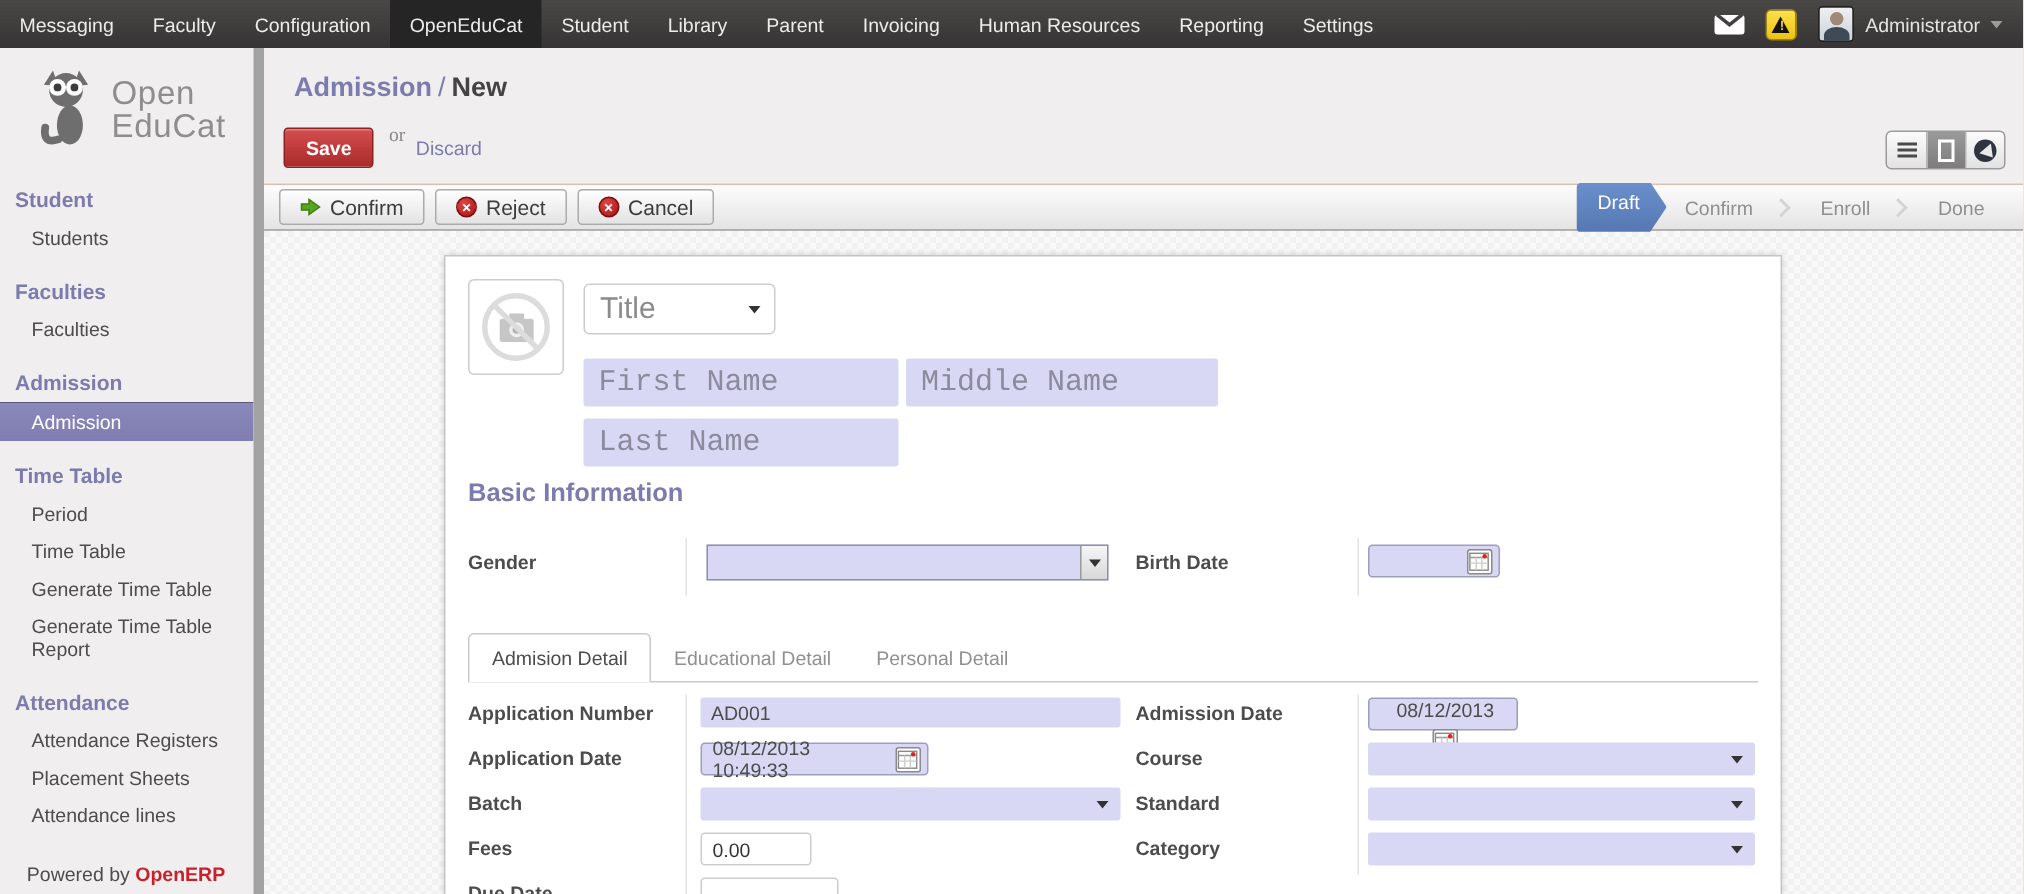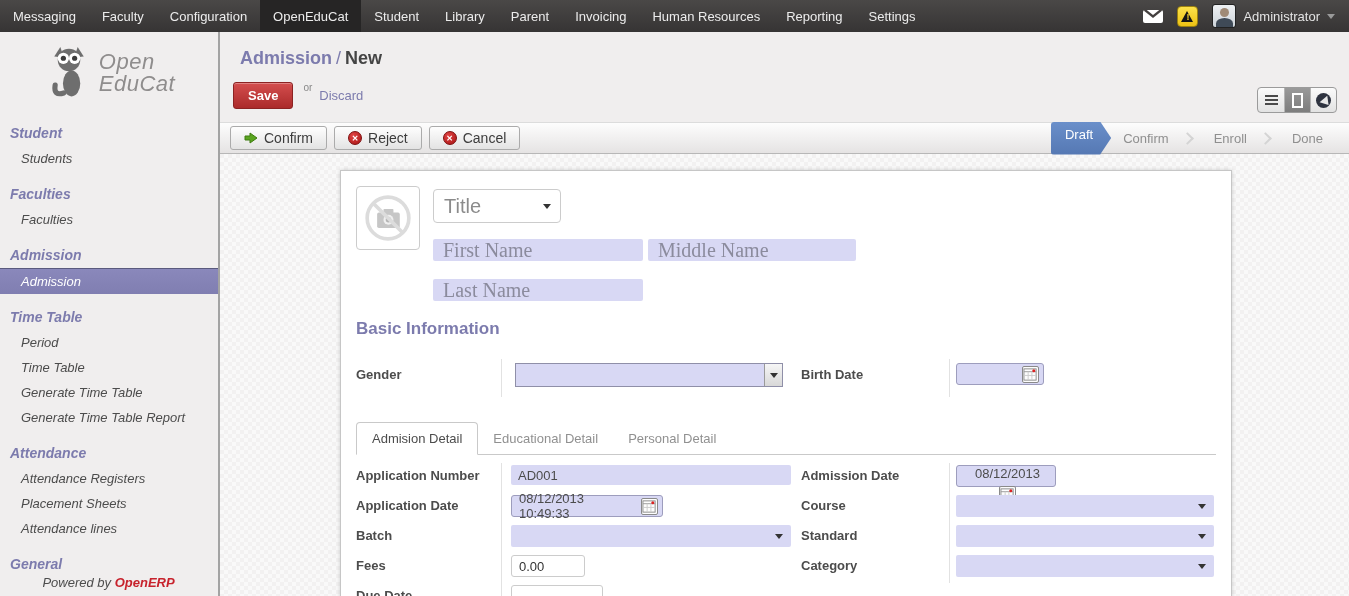--- a/index.html
+++ b/index.html
@@ -22,40 +22,40 @@
   .avatar { position:relative; width:24px; height:24px; border-radius:3px; background:linear-gradient(#eef0f2,#cdd3d9); overflow:hidden; border:1px solid #222; }
   .avatar::before { content:''; position:absolute; left:7px; top:3px; width:9px; height:9px; border-radius:50%; background:#a08a76; }
   .avatar::after { content:''; position:absolute; left:3px; top:13px; width:17px; height:11px; border-radius:50% 50% 0 0; background:#3f4a57; }
   .user-name { font-size:13px; color:#e3e3e3; }
   .caret-down { width:0; height:0; border-left:4px solid transparent; border-right:4px solid transparent; border-top:5px solid #9a9a9a; }
 
   
   .body-row { display:flex; height:564px; }
 
   
-  .sidebar { position:relative; width:220px; height:100%; background:#f0eeee; border-right:2px solid #a3a3a3; overflow:hidden; flex:none;font-style:italic; }
+  .sidebar { position:relative; width:176px; height:100%; background:#f0eeee; border-right:7px solid #a3a3a3; overflow:hidden; flex:none; }
   .logo-box { display:flex; align-items:center; justify-content:center; gap:4px; padding:14px 0 10px 0; }
   .logo-text { color:#8f8d8d; font-size:22px; line-height:22px; letter-spacing:0.5px; }
   .side-section { margin-top:10px; }
   .side-heading { font-size:14px; font-weight:bold; color:#7c7bad; padding:5px 0 5px 10px; }
   .side-item { font-size:13px; color:#4c4c4c; padding:5px 0 5px 21px; cursor:pointer; }
   .side-item.active { background:linear-gradient(#8a88bb,#807eb1); border-top:1px solid#5a5a7d; color:#ffffff; }
   .sidebar-footer { position:absolute; left:0; right:1px; bottom:0; height:24px; background:#f0eeee; font-size:13px; color:#4c4c4c; text-align:center; line-height:22px; }
   .sidebar-footer .brand { color:#c7222c; font-weight:bold; }
 
   
   .main { position:relative; flex:1; height:100%; background:#c2410c; overflow:hidden; }
   .main-top { height:90px; background:#f0eeee; position:relative; }
   .breadcrumb { padding:16px 0 0 20px; font-size:18px; font-weight:bold; }
   .crumb-link { color:#7c7bad; cursor:pointer; }
   .crumb-sep { color:#7c7bad; font-weight:normal; padding:0 4px; }
   .crumb-current { color:#444; }
   .save-row { display:flex; align-items:center; margin:13px 0 0 13px; }
   .btn-save { background:linear-gradient(#d44e4e,#ab2a2a); border:1px solid #8c2222; border-radius:3px; color:#fff; font-weight:bold; font-size:13px; padding:5px 14px; cursor:pointer; box-shadow:inset 0 1px 0 rgba(255,255,255,.3); }
-  .or-text { color:#888; font-size:10px; margin:0 7px 16px 10px; }
+  .or-text { color:#888; font-size:13px; margin:0 7px 16px 10px;font-family:Liberation Serif, serif; }
   .link-discard { color:#7c7bad; font-size:13px; cursor:pointer; }
   .view-switcher { position:absolute; right:12px; top:55px; display:flex; border:1px solid #9b9b9b; border-radius:4px; overflow:hidden; background:linear-gradient(#fbfbfb,#e2e2e2); }
   .vs-btn { width:26px; height:24px; display:flex; align-items:center; justify-content:center; border-left:1px solid #b5b5b5; cursor:pointer; }
   .vs-btn:first-child { border-left:none; }
   .vs-btn.active { background:linear-gradient(#9a9a9a,#7d7d7d); }
   .icon-list-lines { width:13px; height:2px; background:#4a4a4a; box-shadow:0 4px 0 #4a4a4a, 0 8px 0 #4a4a4a; margin-bottom:8px; }
   .icon-form-rect { width:11px; height:15px; border:2px solid #fff; background:transparent; }
   .icon-kanban-circle { position:relative; width:15px; height:15px; border-radius:50%; background:#2e3340; overflow:hidden; }
   .icon-kanban-circle::after { content:''; position:absolute; left:5px; top:5px; border-left:5px solid transparent; border-right:5px solid transparent; border-top:8px solid #e8e8e8; transform:rotate(-40deg); }
 
@@ -78,21 +78,21 @@
       linear-gradient(45deg, rgba(255,255,255,.55) 25%, transparent 25%, transparent 75%, rgba(255,255,255,.55) 75%);
     background-position:0 0, 4px 4px; background-size:8px 8px; overflow:hidden; }
   .sheet { position:relative; margin:16px 0 0 120px; width:892px; height:440px; background:#fff; border:1px solid #c6c6c6; box-shadow:0 0 4px rgba(0,0,0,.18); }
 
   .photo-box { position:absolute; left:15px; top:15px; width:64px; height:64px; background:#fff; border:1px solid #ccc; border-radius:4px; display:flex; align-items:center; justify-content:center; cursor:pointer; }
 
   .title-select { position:absolute; left:92px; top:18px; width:128px; height:34px; background:#fff; border:1px solid #ccc; border-radius:4px; display:flex; align-items:center; justify-content:space-between; padding:0 9px 0 10px; cursor:pointer; }
   .title-select .sel-text { font-size:20px; color:#8b8b8b; }
   .sel-caret { width:0; height:0; border-left:4px solid transparent; border-right:4px solid transparent; border-top:5px solid #333; }
 
-  .name-input { position:absolute; height:22px; background:#d8d8f4; border:none; border-radius:2px; font-size:20px; color:#555; padding:0 10px; font-family:Liberation Serif, serif; }
+  .name-input { position:absolute; height:32px; background:#d8d8f4; border:none; border-radius:2px; font-size:20px; color:#555; padding:0 10px; font-family:Liberation Mono, monospace; }
   .name-input::placeholder { color:#8b8b9d; opacity:1; }
   #first-name { left:92px; top:68px; width:210px; }
   #middle-name { left:307px; top:68px; width:208px; }
   #last-name { left:92px; top:108px; width:210px; }
 
   .section-heading { position:absolute; left:15px; top:148px; font-size:17px; font-weight:bold; color:#7c7bad; }
 
   .fg-label { position:absolute; font-size:13px; font-weight:bold; color:#4c4c4c; }
   .v-sep { position:absolute; width:1px; background:#e2e2e2; }
 

